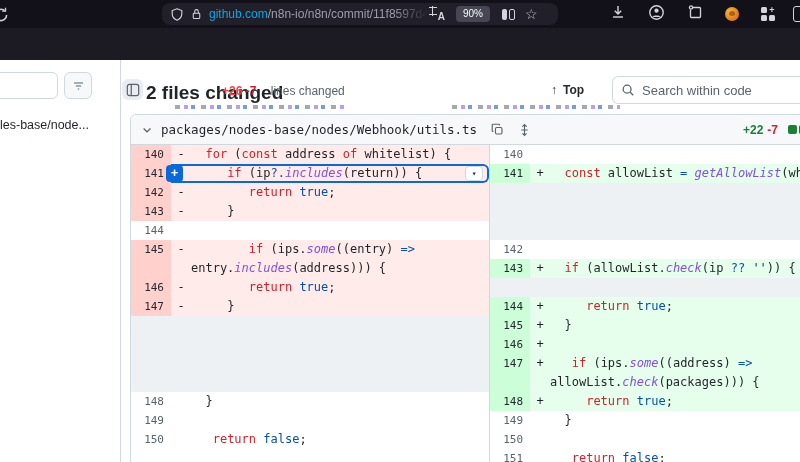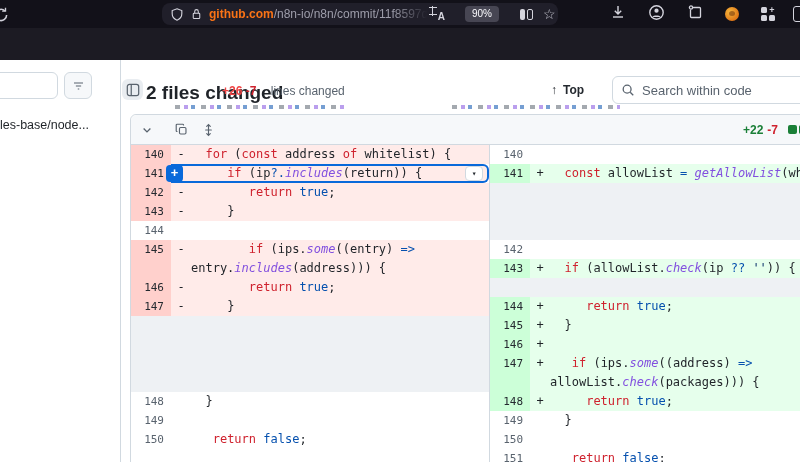--- a/index.html
+++ b/index.html
@@ -8,31 +8,31 @@
   .page { position:relative; width:800px; height:462px; overflow:hidden; background:#fff; }
 
   
   .toolbar { position:absolute; left:0; top:0; width:800px; height:28px; background:#121119; }
   .tabbar  { position:absolute; left:0; top:28px; width:800px; height:32px; background:#1c1b23; }
   .reload-partial { position:absolute; left:-8px; top:6px; color:#cfcfd8; }
   .url-pill { position:absolute; left:162px; top:3px; width:396px; height:22px; background:#201f2a;
               border-radius:8px; display:flex; align-items:center; padding:0 8px; overflow:hidden; }
   .pill-icon { color:#d4d4dd; display:flex; align-items:center; margin-right:6px; flex:0 0 auto; }
   .url-text { position:relative; font-size:12px; white-space:nowrap; overflow:hidden; width:218px; flex:0 0 auto; }
-  .url-host { color:#f97316; font-weight:700; }
+  .url-host { color:#0ea5e9; font-weight:400; }
   .url-path { color:#9d9daa; }
   .url-fade { position:absolute; right:0; top:0; bottom:0; width:34px;
               background:linear-gradient(90deg, rgba(32,31,42,0), #201f2a); }
   .translate-icon { position:relative; width:16px; height:15px; margin:0 5px 0 2px; flex:0 0 auto; }
   .translate-icon .cjk { position:absolute; left:0; top:0; width:8px; height:8px;
       border-top:1.4px solid #d4d4dd; border-bottom:1.4px solid #d4d4dd; }
   .translate-icon .cjk:before { content:""; position:absolute; left:3px; top:-2px; width:1.4px; height:10px; background:#d4d4dd; }
   .translate-icon .lat { position:absolute; right:0; bottom:0; color:#d4d4dd; font-size:10px; font-weight:700; line-height:10px; }
   .zoom-badge { background:#474653; color:#fbfbfe; font-size:10px; line-height:16px; padding:0 7px;
-                border-radius:4px; margin:0 15px; flex:0 0 auto; }
+                border-radius:4px; margin:0 6px; flex:0 0 auto; }
   .split-icon { width:13px; height:11px; display:flex; gap:2px; margin:0 6px; flex:0 0 auto; }
   .split-icon i { flex:1; border-radius:2px; }
   .split-icon i:first-child { background:#d4d4dd; }
   .split-icon i:last-child { border:1.3px solid #d4d4dd; }
   .star-icon { color:#c2c2cc; font-size:14px; line-height:14px; margin-left:4px; flex:0 0 auto; }
   .tb-right { position:absolute; top:0; left:610px; height:28px; display:flex; align-items:center; gap:22px; color:#d4d4dd; }
   .orange-ext { width:14px; height:14px; border-radius:50%;
       background:radial-gradient(circle at 35% 35%, #f6b63c, #e07818 70%); position:relative; }
   .orange-ext:after { content:""; position:absolute; left:4px; top:4px; width:6px; height:5px;
       border-radius:50%; background:#8a4a12; opacity:.7; }
@@ -240,20 +240,21 @@
     <div class="clip-line clip-left"></div>
     <div class="clip-line clip-right"></div>
 
     <div class="file-card">
       <div class="file-header">
         <span class="chevron">
           <svg width="12" height="12" viewBox="0 0 16 16" fill="none" stroke="currentColor" stroke-width="1.8">
             <path d="M3.5 6 8 10.5 12.5 6"></path>
           </svg>
         </span>
+        <span class="file-path">packages/nodes-base/nodes/Webhook/utils.ts</span>
         <span class="copy-icon">
           <svg width="13" height="13" viewBox="0 0 16 16" fill="none" stroke="currentColor" stroke-width="1.4">
             <rect x="5.5" y="5.5" width="8" height="8" rx="1.5"></rect>
             <path d="M3 10.5H2.5A1 1 0 0 1 1.5 9.5v-7a1 1 0 0 1 1-1h7a1 1 0 0 1 1 1V3"></path>
           </svg>
         </span>
         <span class="drag-icon">
           <svg width="13" height="14" viewBox="0 0 16 16" fill="none" stroke="currentColor" stroke-width="1.4">
             <path d="M8 1.5v13M5.8 3.5 8 1.3l2.2 2.2M5.8 12.5 8 14.7l2.2-2.2M4.5 8h7" stroke-linecap="round"></path>
           </svg>

